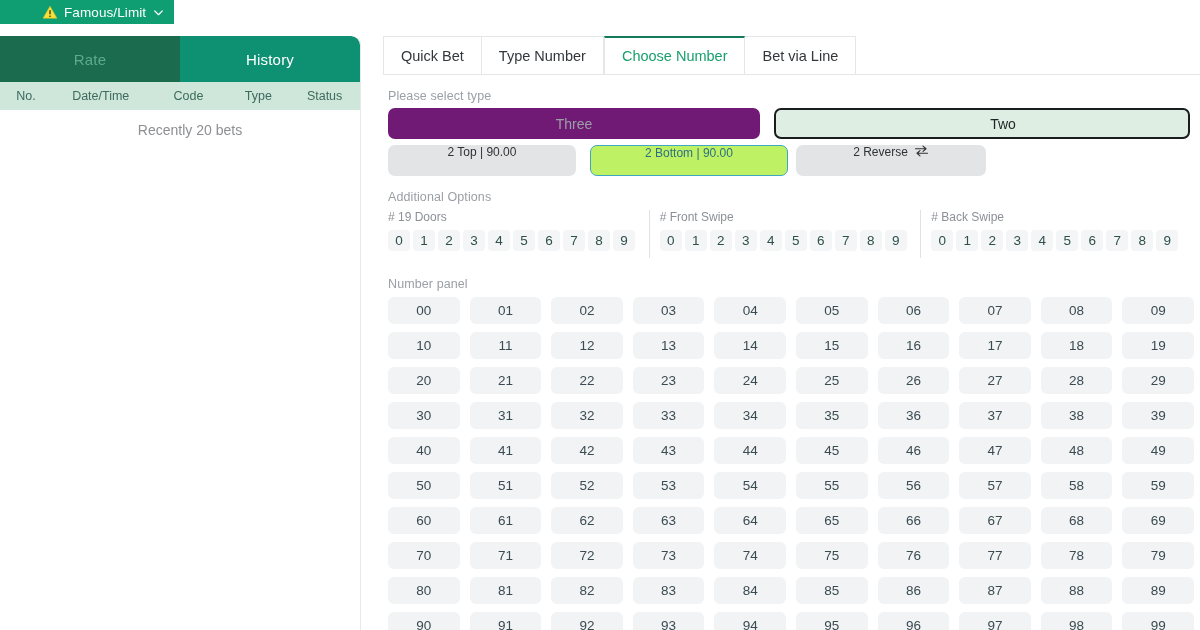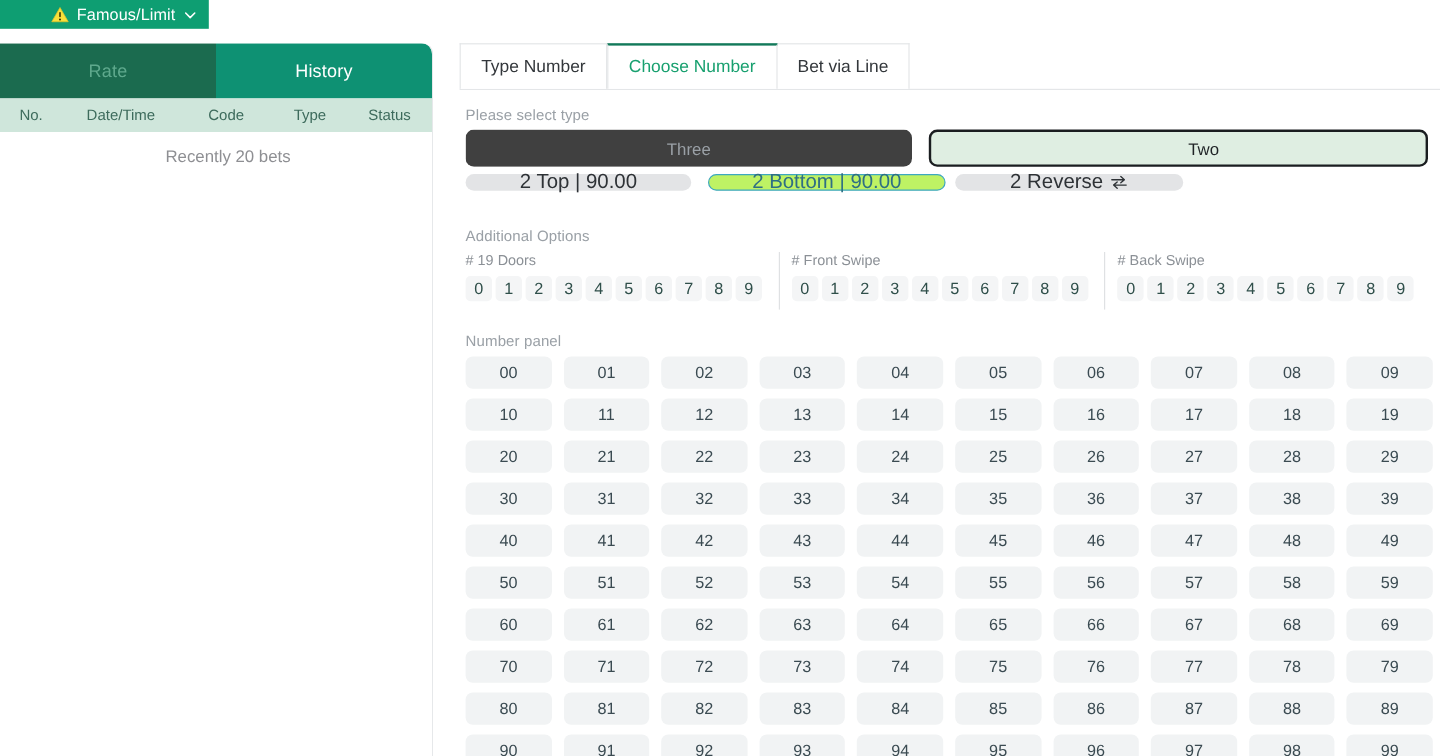--- a/index.html
+++ b/index.html
@@ -109,26 +109,26 @@
 
   
   .type-row1 { position: absolute; left: 27px; top: 108px; width: 802px; height: 31px; display: flex; gap: 14px; }
   .type-row2 { position: absolute; left: 27px; top: 145px; width: 802px; height: 31px; }
 
   .pill {
     border-radius: 7px; display: flex; align-items: center; justify-content: center;
     font-size: 14px; cursor: pointer; user-select: none; white-space: nowrap;
     border: 1px solid transparent;
   }
-  .pill-three { flex: 1 1 0; background: #404040; color: #9aa0a6; }
+  .pill-three { flex: 1 1 0; background: #701a75; color: #9aa0a6; }
   .pill-two   { flex: 1 1 0; background: #dfeee2; color: #1f2326; border: 2px solid #1a1d20; padding-left: 42px; }
 
-  .sub-pill { position: absolute; height: 14px; border-radius: 7px;
-    display: flex; align-items: center; justify-content: center; gap: 6px;
-    font-size: 17px; cursor: pointer; user-select: none; white-space: nowrap; }
+  .sub-pill { position: absolute; height: 31px; border-radius: 7px;
+    display: flex; align-items: flex-start; justify-content: center; gap: 6px;
+    font-size: 12px; cursor: pointer; user-select: none; white-space: nowrap; }
   .sp-top     { left: 0px;   width: 188px; background: #e3e4e6; color: #2e3236; }
   .sp-bottom  { left: 202px; width: 198px; background: #bef264; color: #2e6f84;
                 border: 1.6px solid #3da8c0; }
   .sp-reverse { left: 408px; width: 190px; background: #e3e4e6; color: #2e3236; }
   .swap-ico { width: 15px; height: 12px; display:block; }
 
   
   .opt-groups { position: absolute; left: 27px; top: 210px; width: 804px; height: 48px; display: flex; }
   .opt-group { position: relative; flex: 1 1 0; padding-left: 0; }
   .opt-group + .opt-group { border-left: 1px solid #dfe1e3; padding-left: 10px; }
@@ -216,20 +216,21 @@
       <div class="c c4">Type</div>
       <div class="c c5">Status</div>
     </div>
     <div class="lp-empty">Recently 20 bets</div>
   </div>
 
   <div class="main">
 
     <div class="tabs-underline"></div>
     <div class="tabs-row">
+      <div class="tab">Quick Bet</div>
       <div class="tab">Type Number</div>
       <div class="tab active">Choose Number</div>
       <div class="tab">Bet via Line</div>
     </div>
 
     <div class="section-label lbl-select-type">Please select type</div>
 
     <div class="type-row1">
       <div class="pill pill-three">Three</div>
       <div class="pill pill-two">Two</div>

